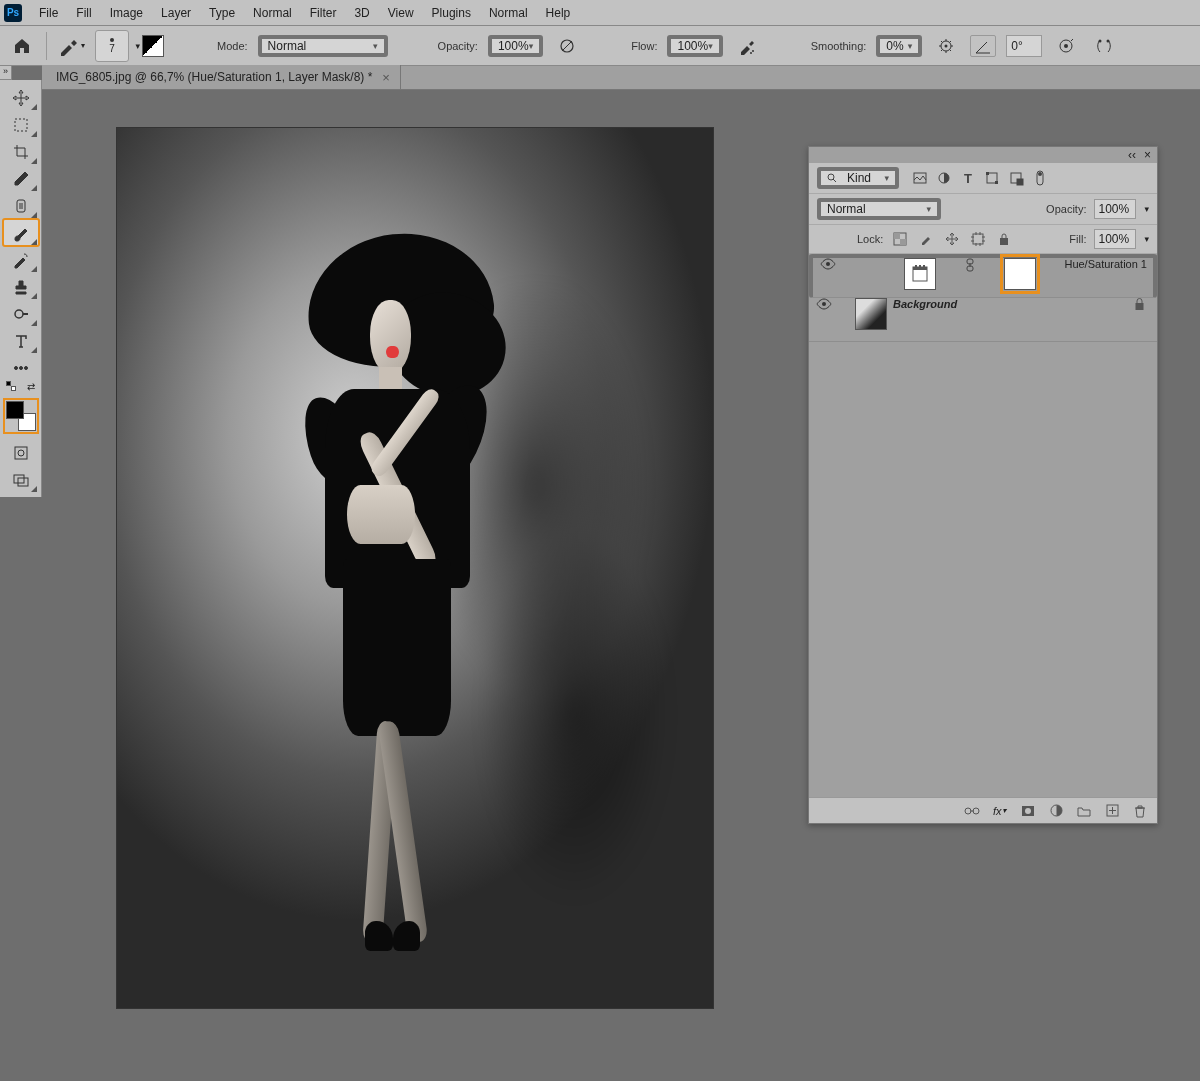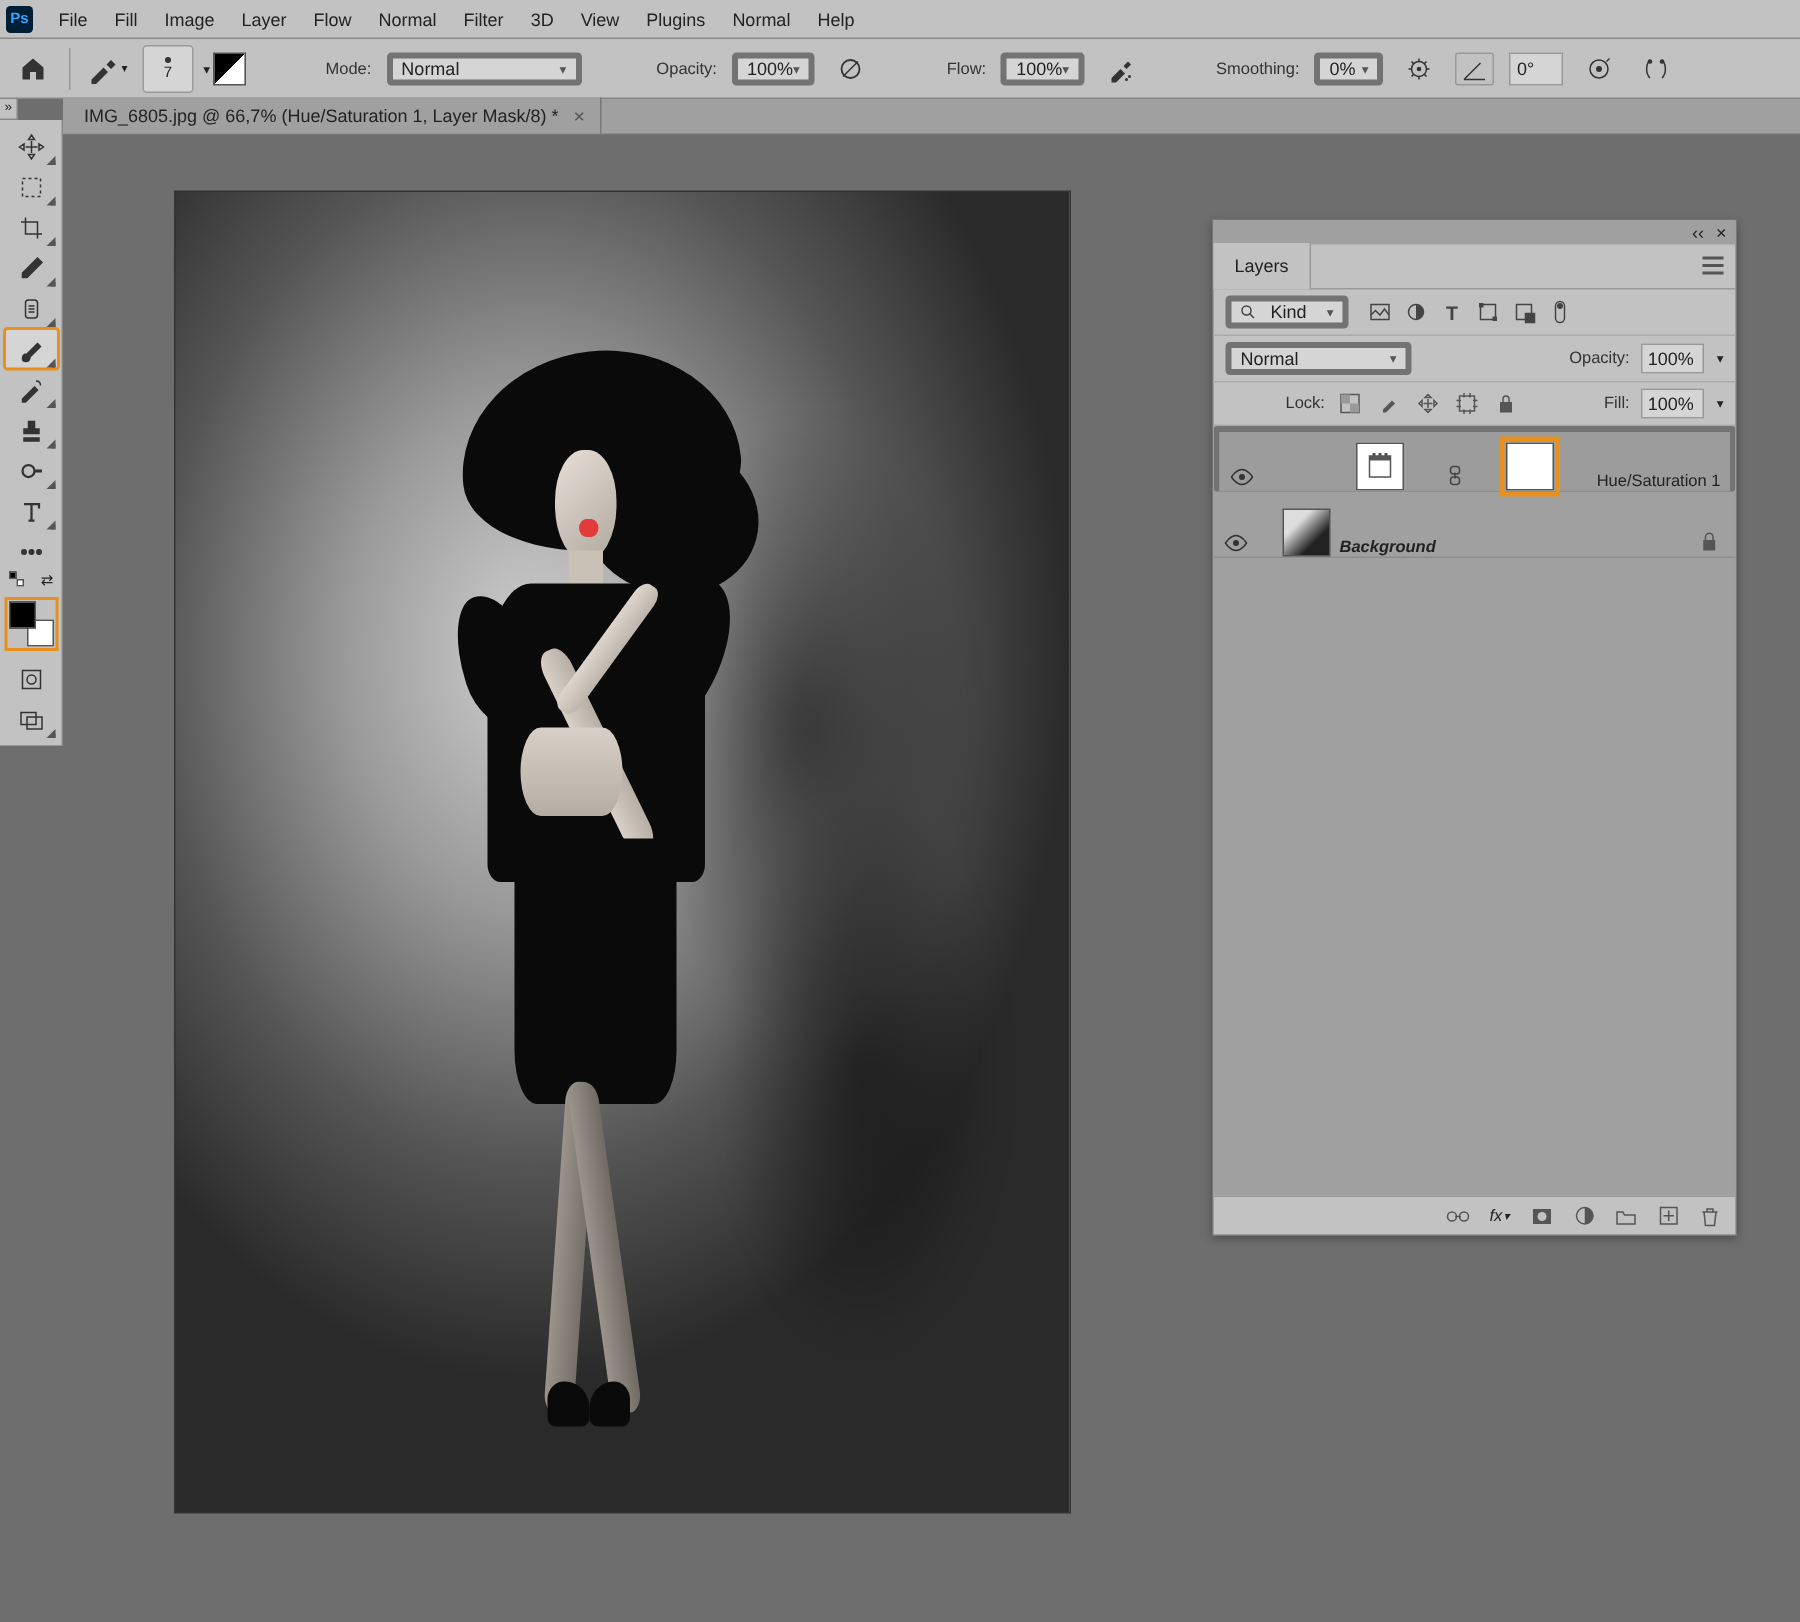--- a/index.html
+++ b/index.html
@@ -80,21 +80,21 @@
   .panel-menu{margin-left:auto;margin-right:8px;height:30px;display:flex;align-items:center;}
   .filterrow,.blendrow,.lockrow{display:flex;align-items:center;gap:8px;padding:4px 8px;border-bottom:1px solid #aaa;}
   .filterrow .sel{flex:0 0 82px;}
   .filterrow .icons{display:flex;gap:10px;margin-left:6px;}
   .filterrow .icons span{width:14px;height:14px;display:inline-flex;align-items:center;justify-content:center;color:#444;}
   .blendrow .sel{flex:0 0 124px;}
   .pct{width:42px;height:20px;border:1px solid #999;background:#d5d5d5;display:flex;align-items:center;padding:0 3px;font-size:11px;}
   .lockrow .icons{display:flex;gap:8px;}
   .lockrow .icons span{width:18px;height:18px;display:flex;align-items:center;justify-content:center;color:#555;}
   .layerlist{flex:1;background:var(--ps-gray-2);overflow:hidden;}
-  .layer{height:44px;display:flex;align-items:flex-end;gap:6px;padding:0 6px;border-bottom:1px solid #8e8e8e;}
+  .layer{height:44px;display:flex;align-items:flex-start;gap:6px;padding:0 6px;border-bottom:1px solid #8e8e8e;}
   .layer.sel{background:#9c9c9c;}
   .eye{width:18px;text-align:center;font-size:13px;}
   .thumb{width:32px;height:32px;border:1px solid #555;background:#fff;position:relative;}
   .thumb.adj{background:#fff;display:flex;align-items:center;justify-content:center;}
   .thumb.adj svg{width:22px;height:22px;}
   .thumb.mask{background:#fff;}
   .thumb.mask.hl{outline:3px solid var(--hl-orange);outline-offset:1px;}
   .thumb.bg{background:linear-gradient(135deg,#ddd 30%,#222 70%);}
   .link{font-size:12px;color:#444;width:10px;text-align:center;}
   .lname{font-size:11px;}
@@ -106,21 +106,21 @@
 </style>
 </head>
 <body>
 
 <div class="menubar">
   <div class="ps-icon">Ps</div>
   <span>File</span>
   <span>Fill</span>
   <span>Image</span>
   <span>Layer</span>
-  <span>Flow</span>
+  <span>Type</span>
   <span>Normal</span>
   <span>Filter</span>
   <span>3D</span>
   <span>View</span>
   <span>Plugins</span>
   <span>Normal</span>
   <span>Help</span>
 </div>
 
 <div class="optbar">
@@ -337,30 +337,20 @@
           <div class="shoe-r"></div>
       </div>
     </div>
   </div>
 
   <div class="panel">
     <div class="panel-titlebar">
       <span>‹‹</span>
       <span>×</span>
     </div>
-    <div class="panel-tabs">
-      <div class="ptab active">
-          <span>Layers</span>
-        </div>
-      <div class="panel-menu">
-        <svg width="14" height="12" viewBox="0 0 14 12">
-            <path d="M0 1h14M0 6h14M0 11h14" stroke="#555" stroke-width="2"></path>
-          </svg>
-      </div>
-    </div>
     <div class="filterrow">
       <div class="sel">
         <span style="display:flex;align-items:center;gap:10px">
             <svg width="10" height="10" viewBox="0 0 10 10">
               <circle cx="4" cy="4" r="3" fill="none" stroke="#444"></circle>
               <path d="M6 6l3 3" stroke="#444"></path>
             </svg>
             <span>Kind</span>
           </span>
         <span class="chev">▾</span>

